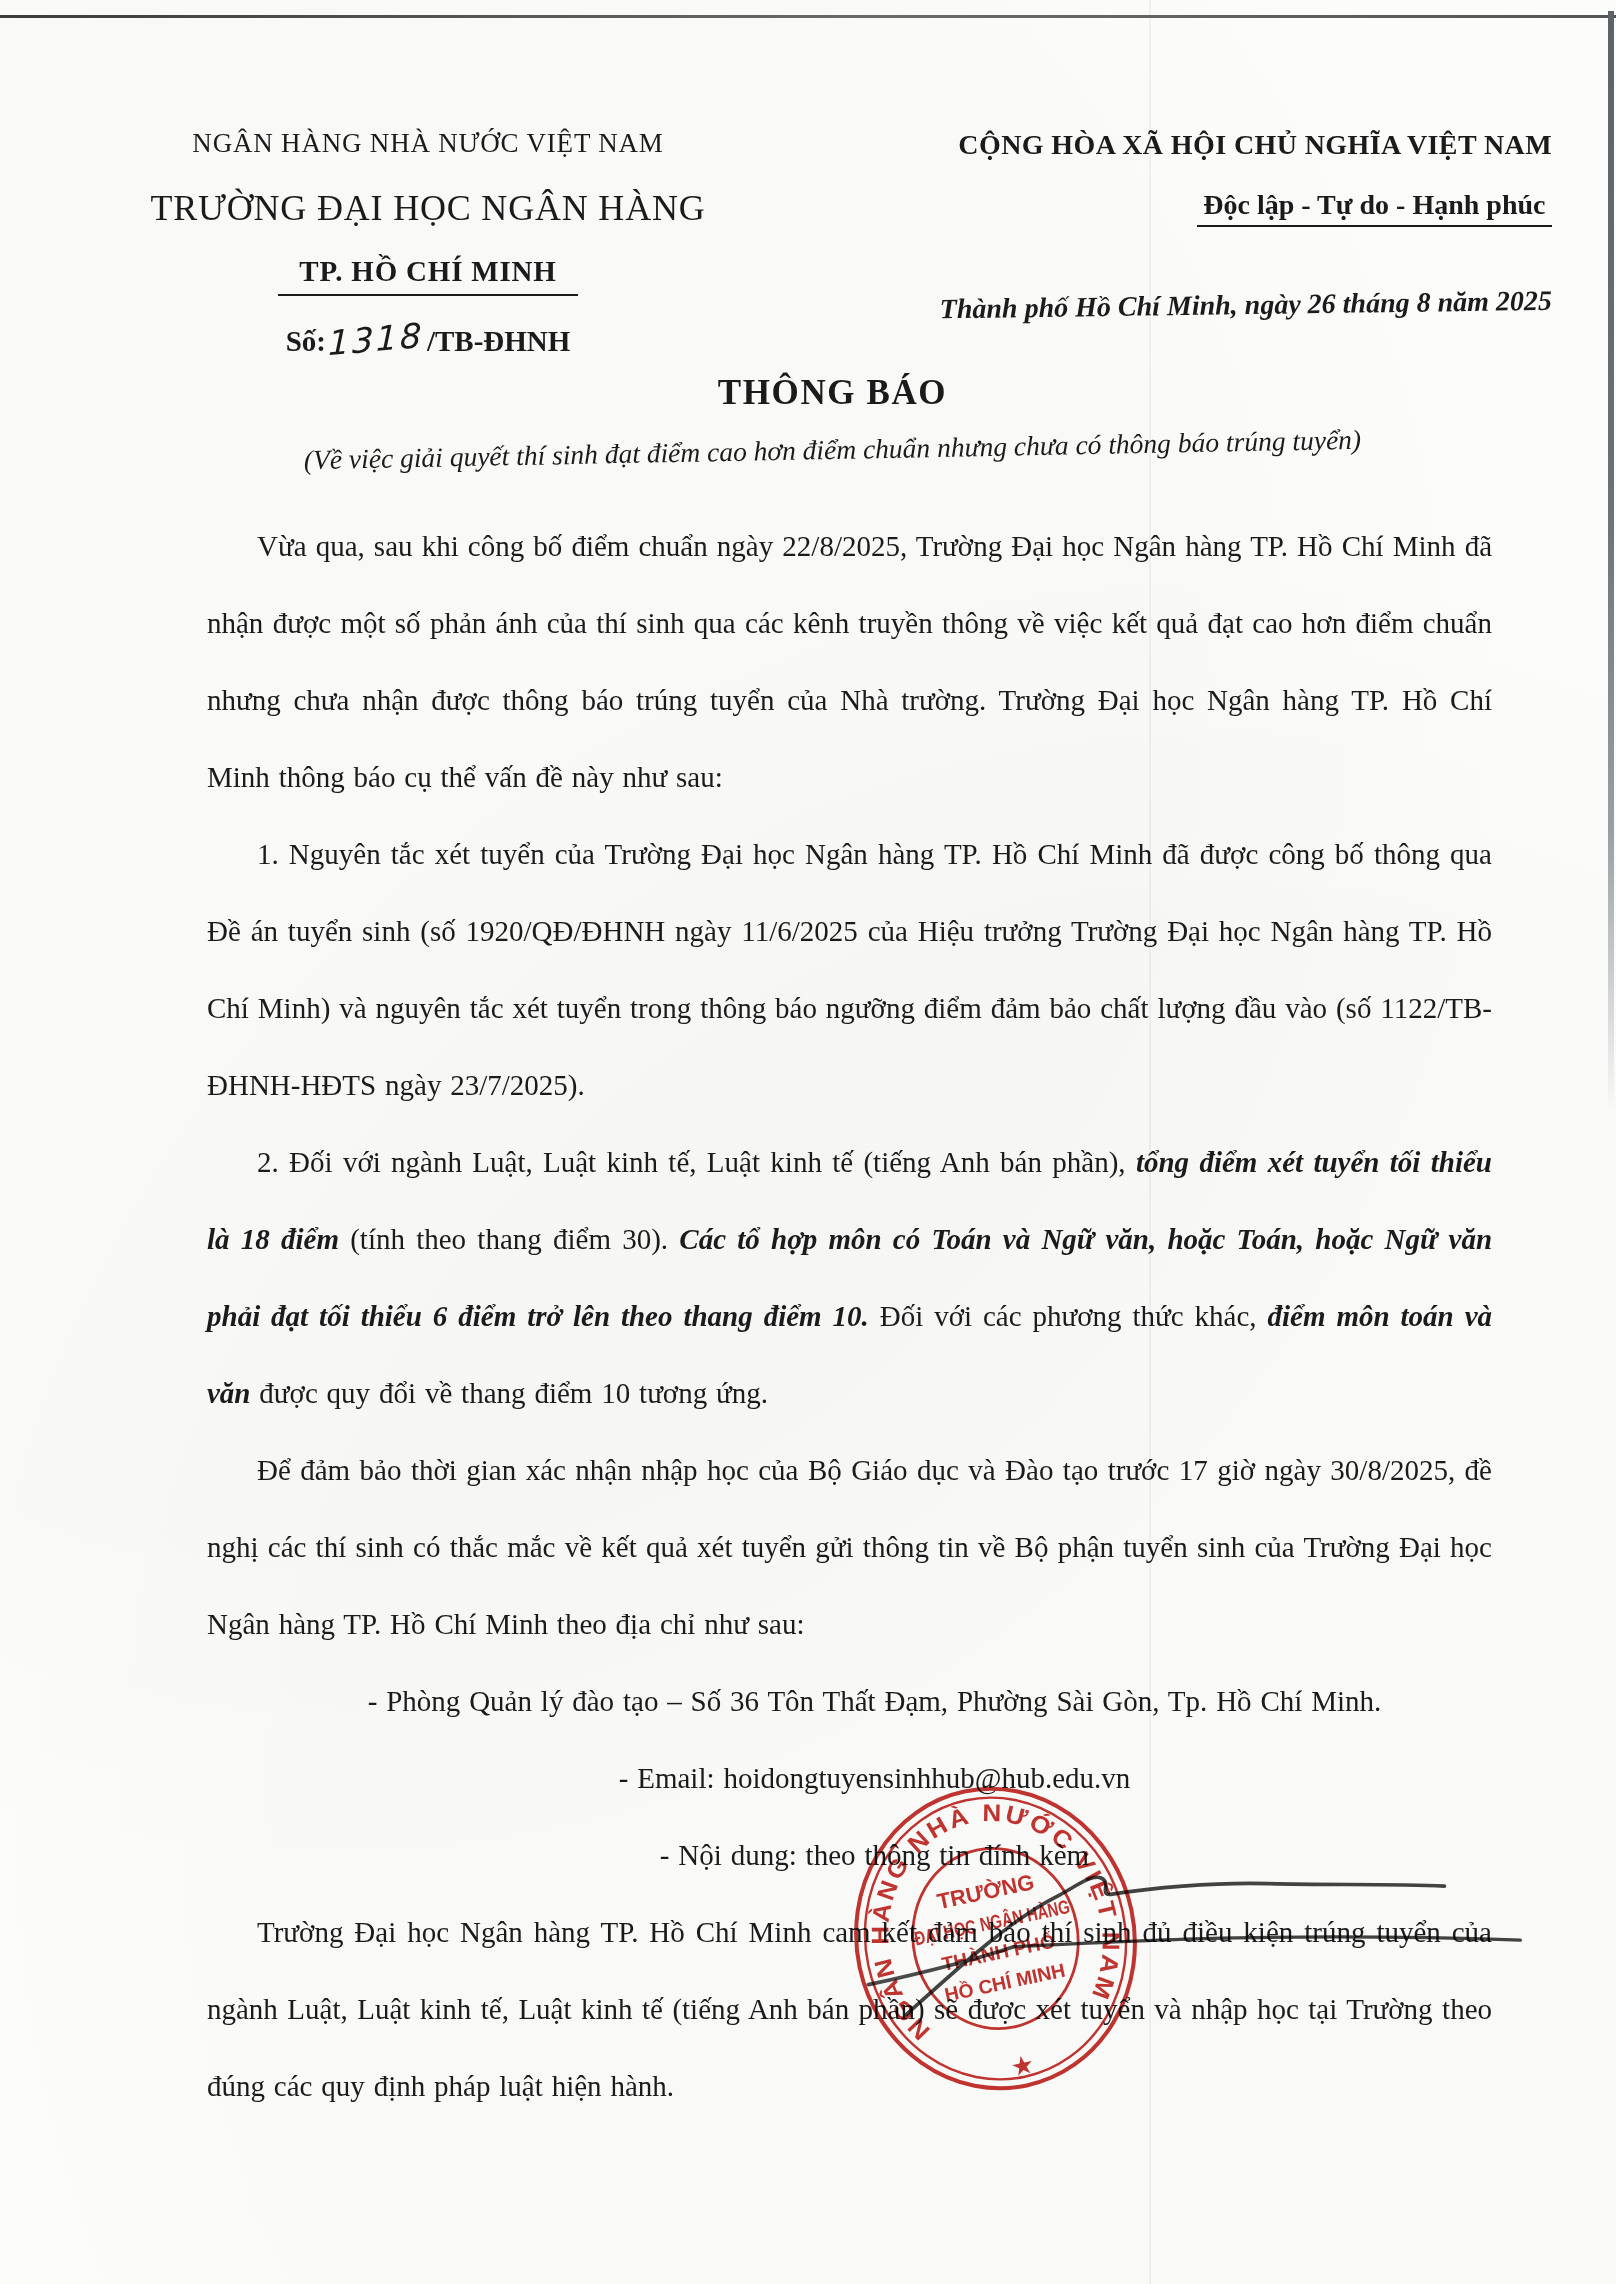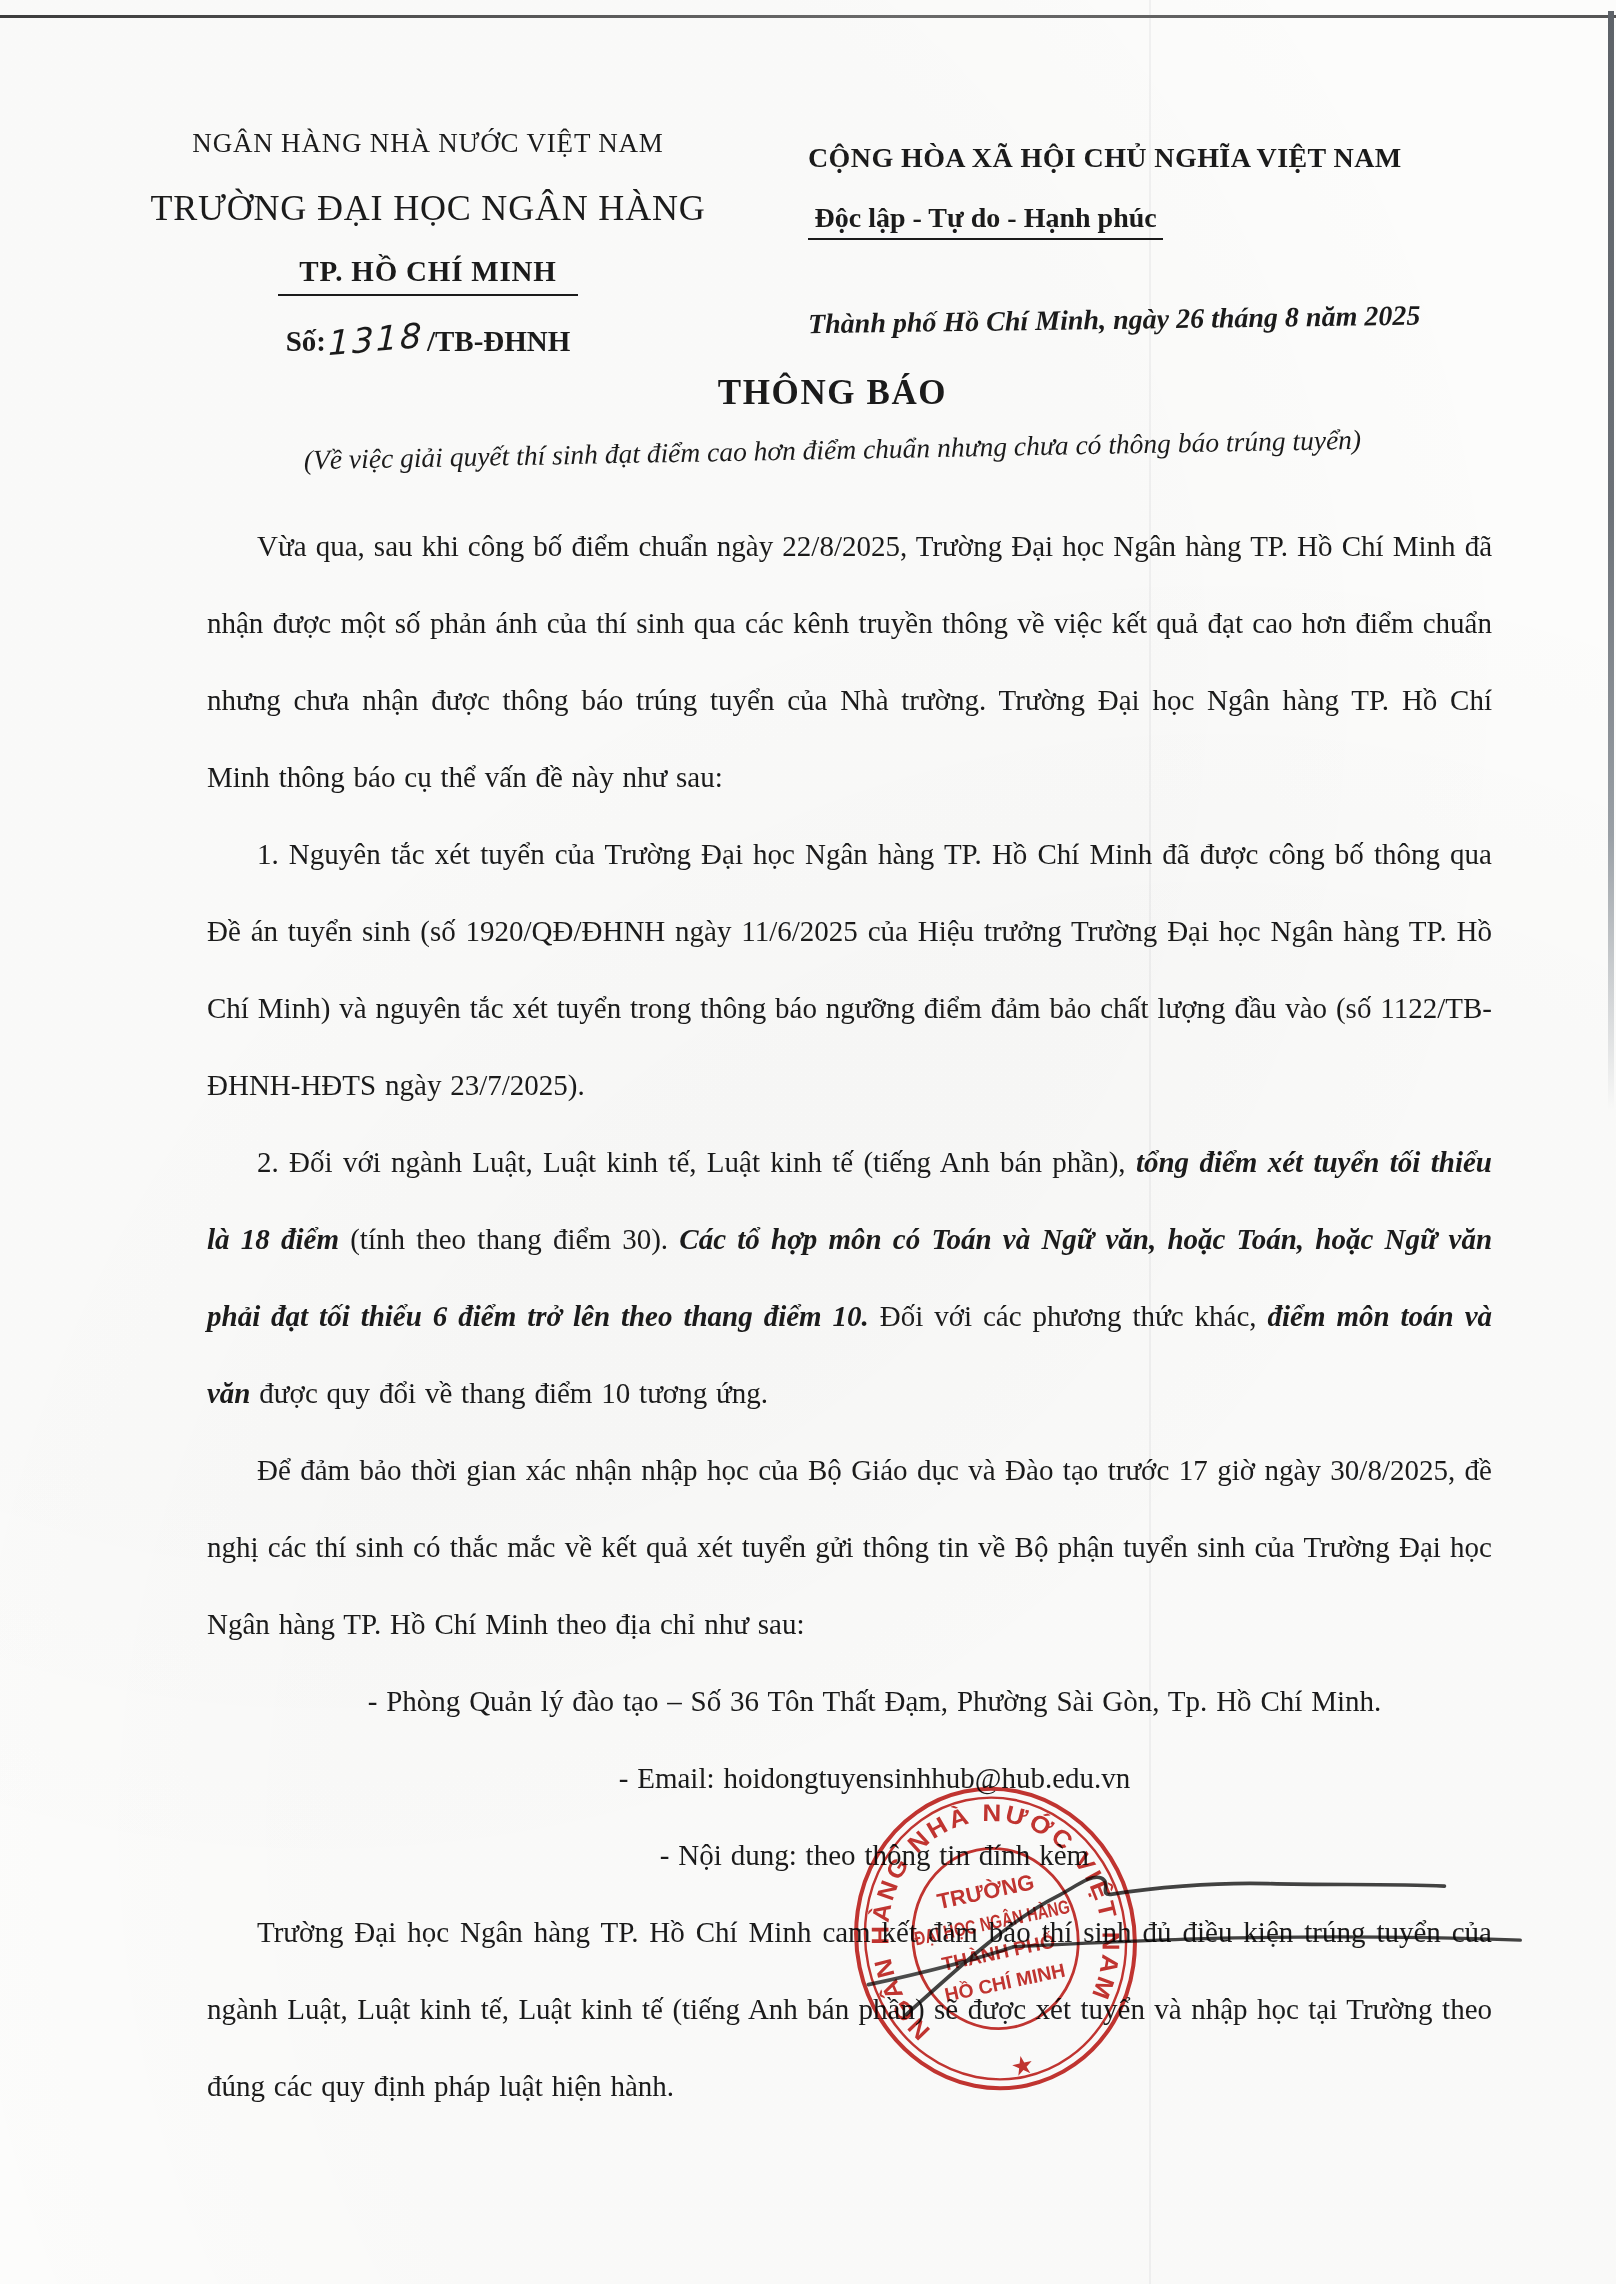--- a/index.html
+++ b/index.html
@@ -24,21 +24,21 @@
   .hdr-left .l1{font-size:27px;letter-spacing:0.8px;}
   .hdr-left .l2{font-size:36px;font-weight:normal;margin-top:27.5px;letter-spacing:0.8px;}
   .hdr-left .l3{margin-top:26px;}
   .hdr-left .l3 span{display:inline-block;font-size:29px;font-weight:bold;
     padding:0 21px 6.5px 21px;border-bottom:2.4px solid #1b1b1b;letter-spacing:0.8px;}
   .hdr-left .so{font-size:29px;font-weight:bold;margin-top:22.6px;}
   .hand{display:inline-block;font-family:"DejaVu Sans",sans-serif;font-style:italic;
     font-weight:400;font-size:34px;letter-spacing:2.4px;transform:rotate(-5deg) skewX(-6deg);
     margin:0 3.2px 0 1.6px;}
 
-  .hdr-right{position:absolute;left:808px;top:142px;width:744px;text-align:left;}
+  .hdr-right{position:absolute;left:808px;top:129px;width:744px;text-align:right;}
   .hdr-right .r1{font-size:28px;font-weight:bold;letter-spacing:0.4px;}
   .hdr-right .r2{margin-top:27.5px;}
   .hdr-right .r2 span{display:inline-block;font-size:28px;font-weight:bold;
     padding:0 6.5px 4.8px 6.5px;border-bottom:2.4px solid #1b1b1b;}
   .hdr-right .date{margin-top:63px;font-size:28px;font-style:italic;font-weight:600;
     transform:rotate(-0.8deg);}
 
   .title-wrap{position:absolute;left:0;top:373px;width:1665px;text-align:center;}
   .doc-title{font-size:35px;font-weight:bold;letter-spacing:1.6px;}
   .doc-subtitle{margin-top:21px;font-size:27.5px;font-style:italic;transform:rotate(-1.1deg);}

